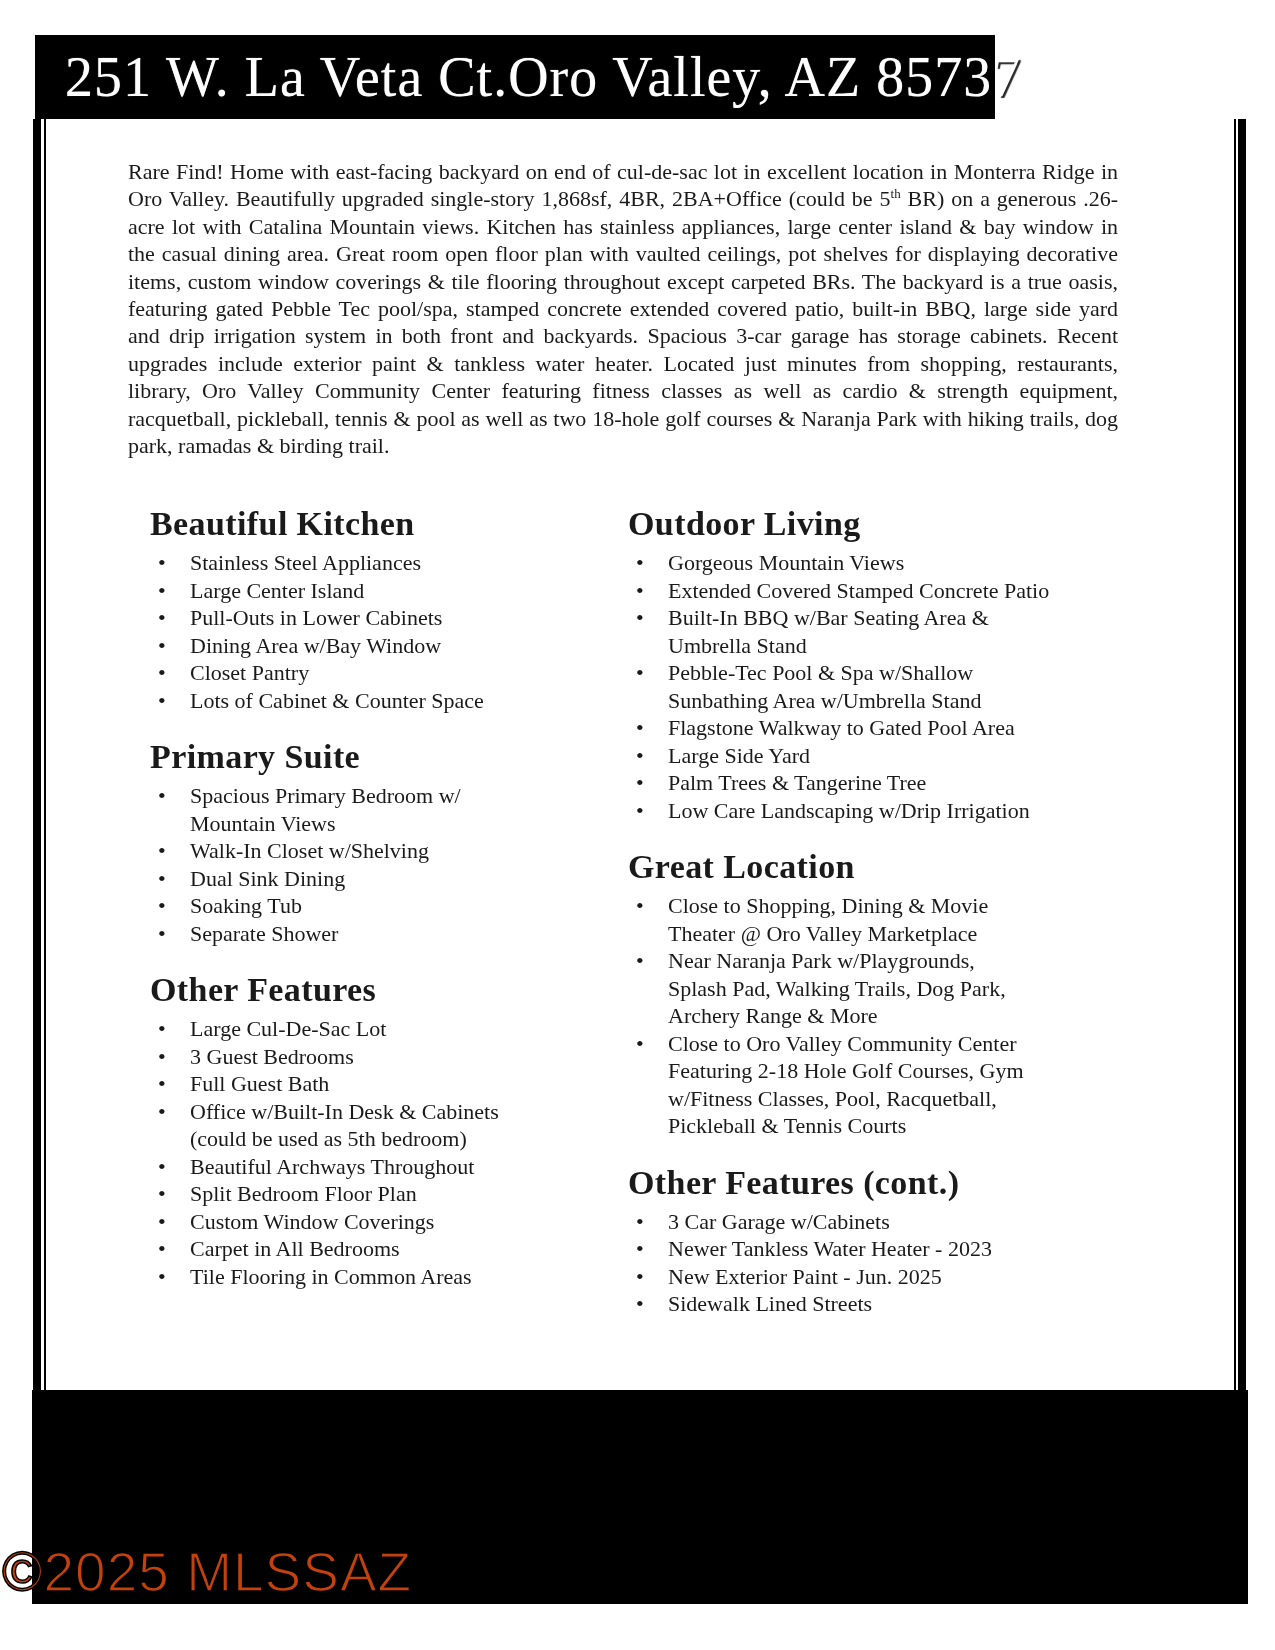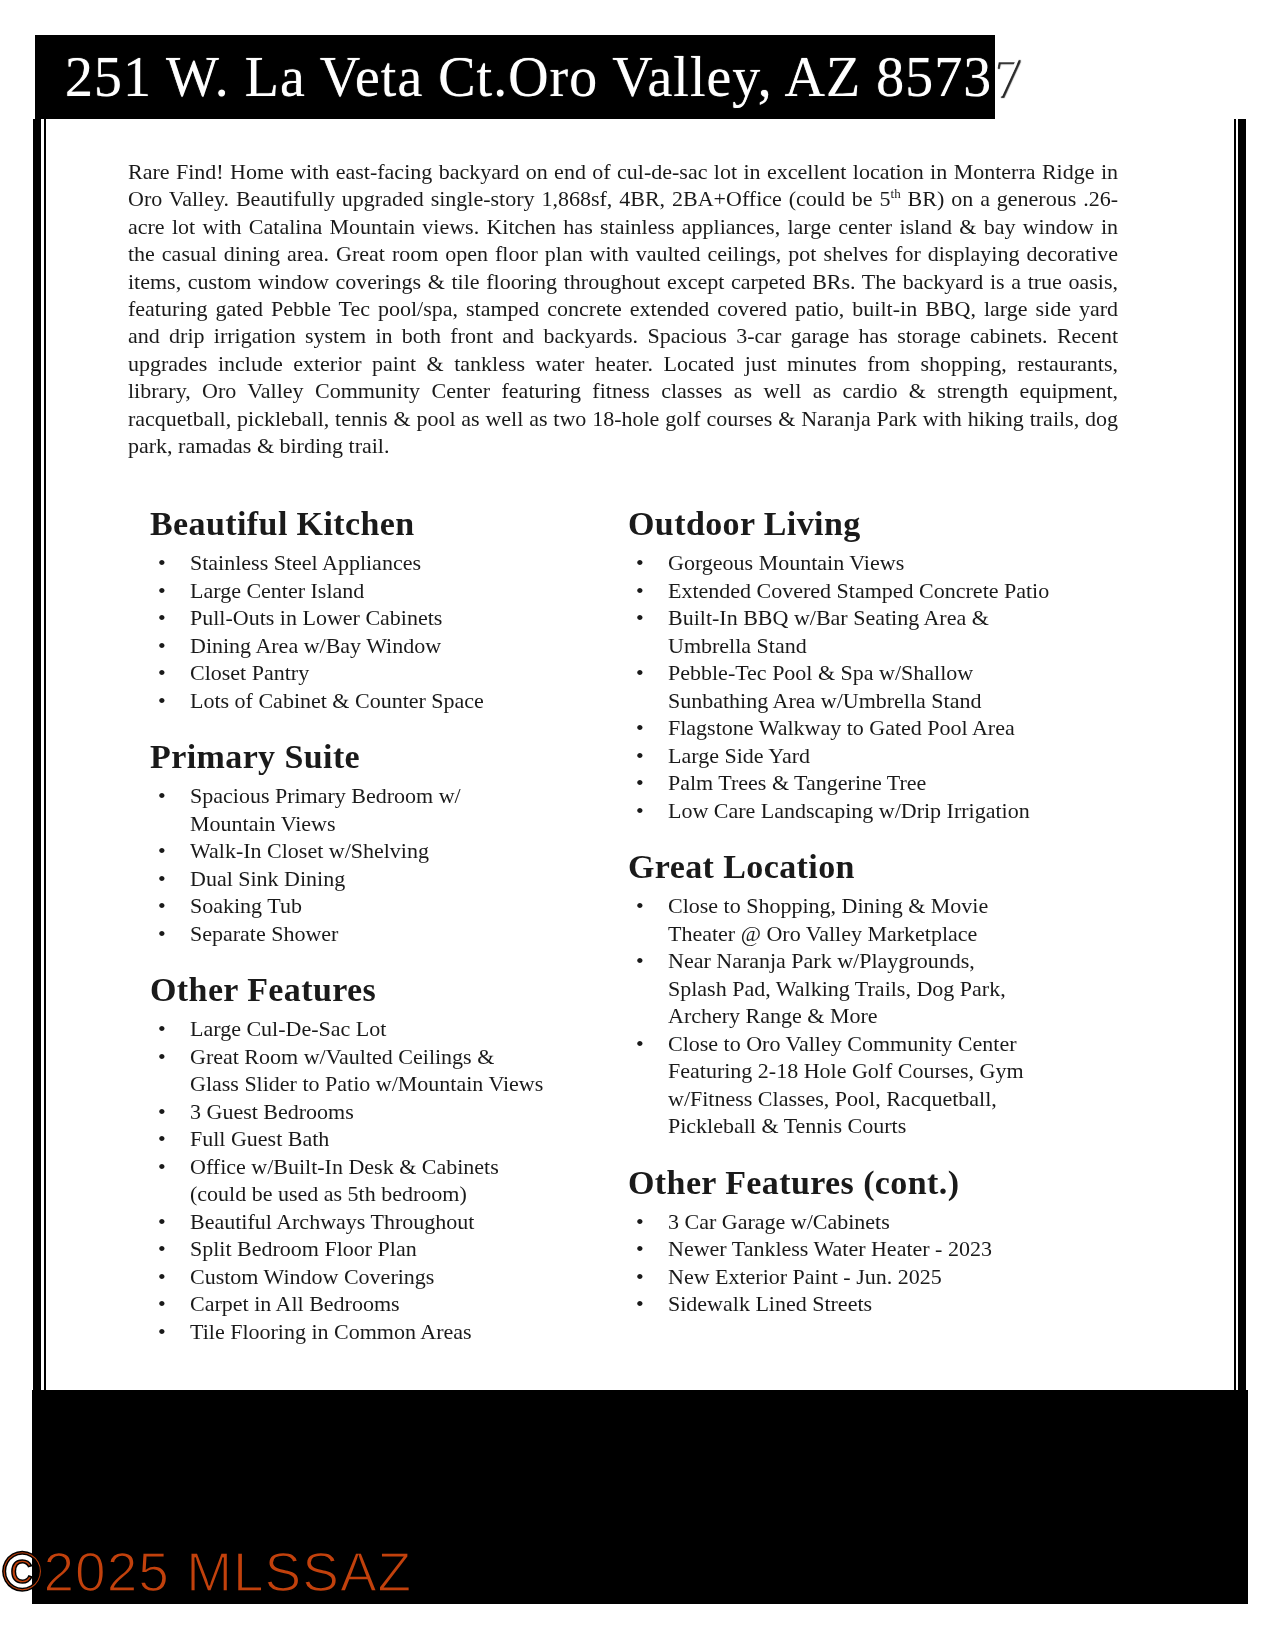--- a/index.html
+++ b/index.html
@@ -154,22 +154,20 @@
           <li>Walk-In Closet w/Shelving</li>
           <li>Dual Sink Dining</li>
           <li>Soaking Tub</li>
           <li>Separate Shower</li>
         </ul>
       </section>
       <section class="feature-section">
         <h2>Other Features</h2>
         <ul>
           <li>Large Cul-De-Sac Lot</li>
-          <li>Great Room w/Vaulted Ceilings &amp;
-Glass Slider to Patio w/Mountain Views</li>
           <li>3 Guest Bedrooms</li>
           <li>Full Guest Bath</li>
           <li>Office w/Built-In Desk &amp; Cabinets
 (could be used as 5th bedroom)</li>
           <li>Beautiful Archways Throughout</li>
           <li>Split Bedroom Floor Plan</li>
           <li>Custom Window Coverings</li>
           <li>Carpet in All Bedrooms</li>
           <li>Tile Flooring in Common Areas</li>
         </ul>

